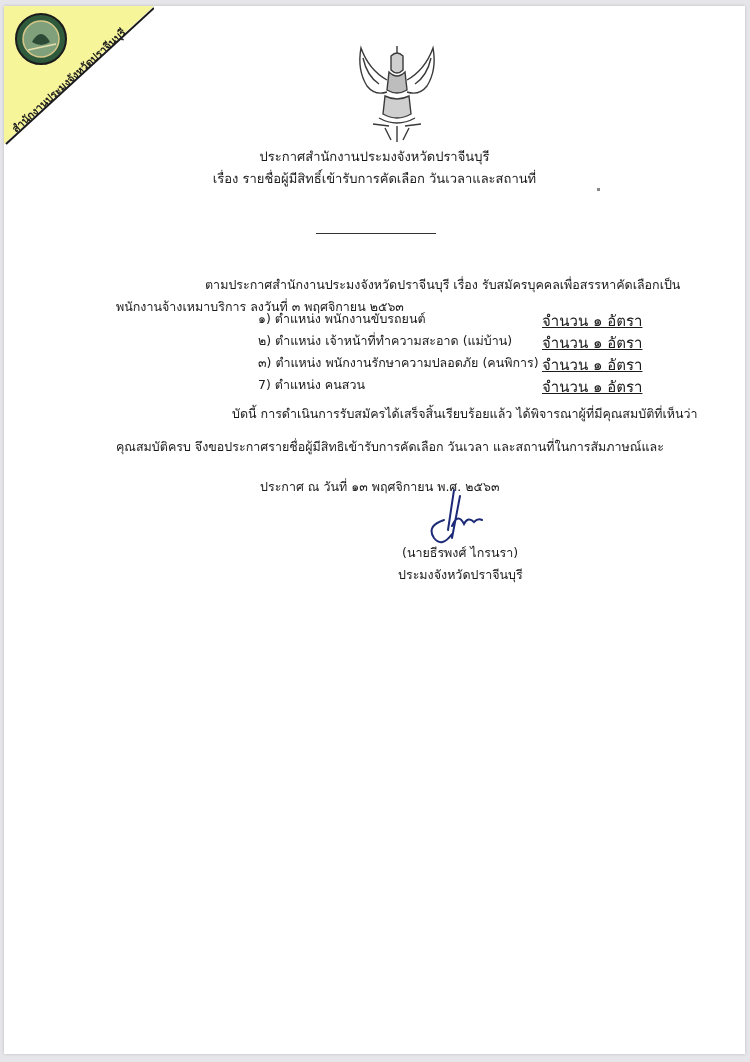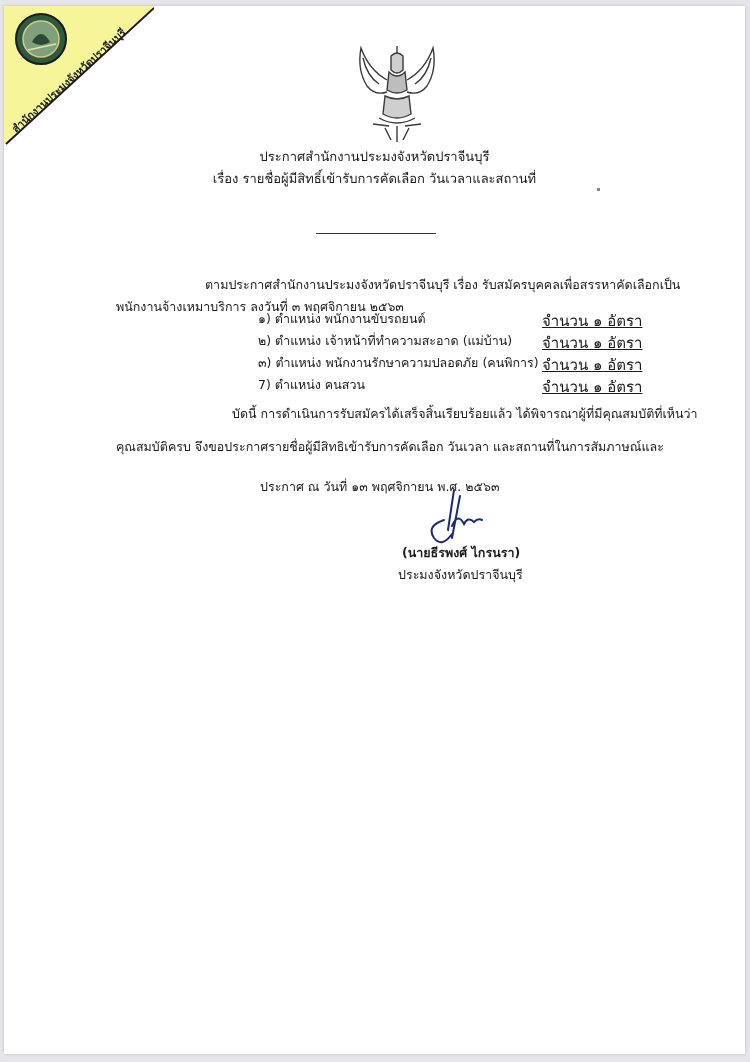--- a/index.html
+++ b/index.html
@@ -128,16 +128,16 @@
 
   <div class="text" style="left:228px; top:397px;">บัดนี้ การดำเนินการรับสมัครได้เสร็จสิ้นเรียบร้อยแล้ว ได้พิจารณาผู้ที่มีคุณสมบัติที่เห็นว่า</div>
   <div class="text" style="left:112px; top:419px;margin-top:11px;">คุณสมบัติครบ จึงขอประกาศรายชื่อผู้มีสิทธิเข้ารับการคัดเลือก วันเวลา และสถานที่ในการสัมภาษณ์และ</div>
 
   <div class="text" style="left:256px; top:470px;">ประกาศ  ณ  วันที่    ๑๓  พฤศจิกายน  พ.ศ. ๒๕๖๓</div>
 
   <svg class="sig" viewBox="0 0 60 70">
     <path d="M30 4 L24 44 M36 10 L28 52 M20 34 Q2 40 10 52 Q18 62 28 48 M28 40 Q34 26 40 38 Q44 30 50 36 Q54 32 58 34" fill="none" stroke="#1c2a78" stroke-width="2" stroke-linecap="round"></path>
   </svg>
 
-  <div class="text" style="left:398px; top:536px;font-weight:bold;">(นายธีรพงศ์ ไกรนรา)</div>
+  <div class="text" style="left:398px; top:536px;">(นายธีรพงศ์ ไกรนรา)</div>
   <div class="text" style="left:394px; top:558px;text-align:center;">ประมงจังหวัดปราจีนบุรี</div>
 
 </div>
 
 </body></html>

